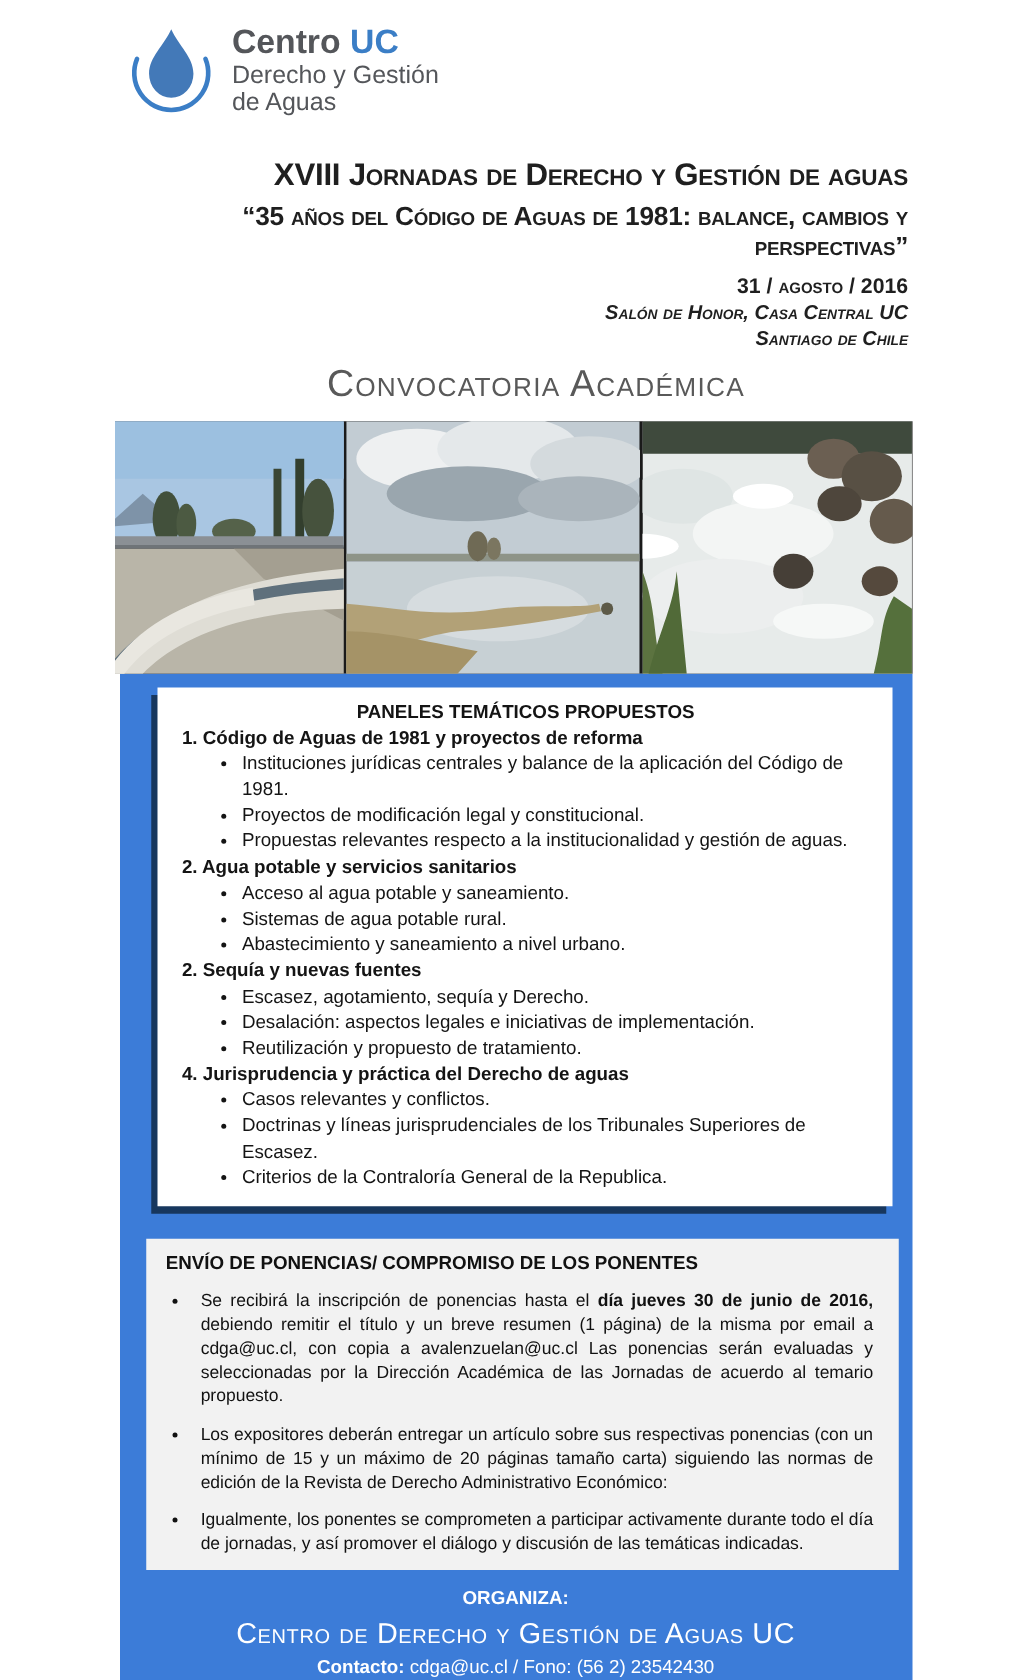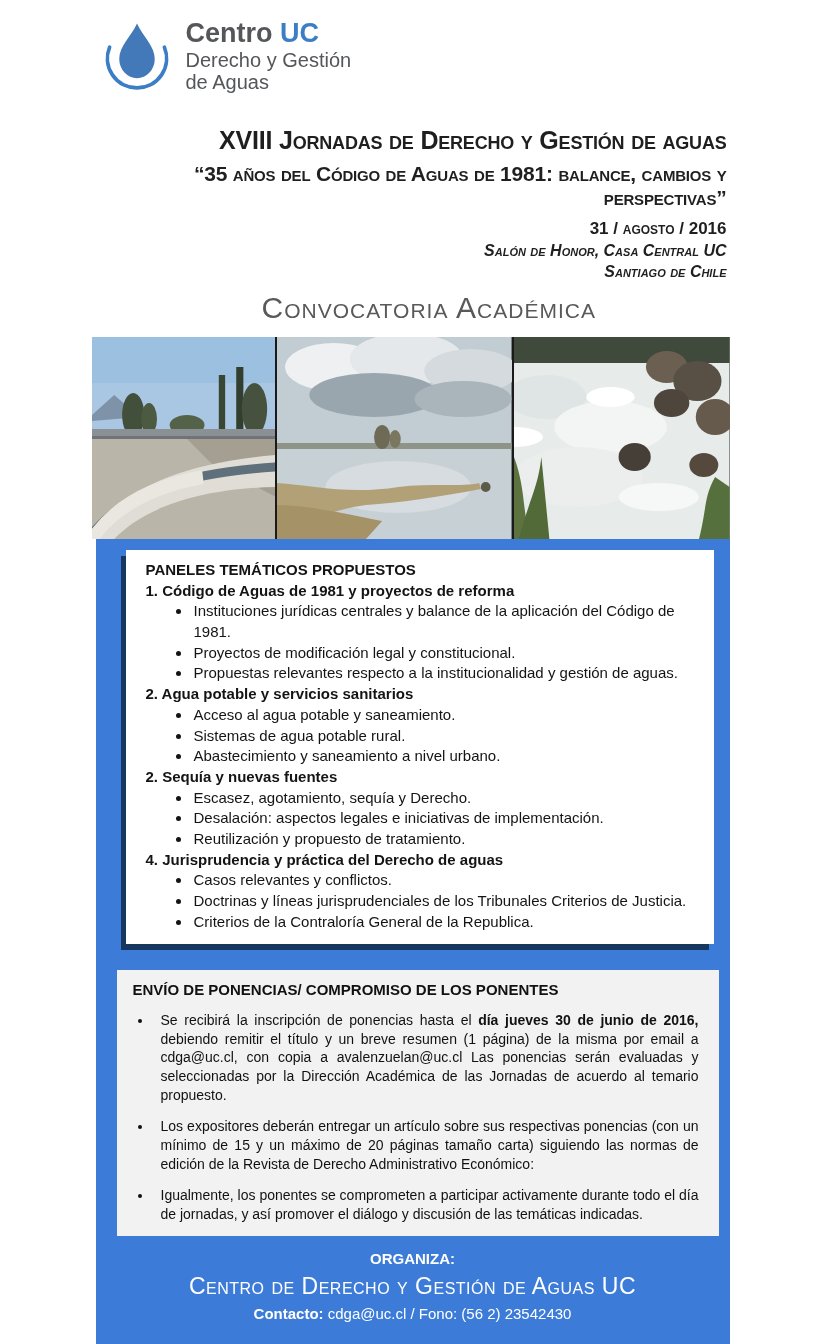--- a/index.html
+++ b/index.html
@@ -28,21 +28,21 @@
   .photos{display:flex;gap:2px;margin:12px 13px 0 18px;height:202px;background:#1a1a1a;}
   .photo{height:100%;}
   .photo svg{display:block;width:100%;height:100%;}
   .ph1{width:29%;} .ph2{width:37%;} .ph3{width:34%;}
 
   
   .blue-panel{margin:0 13px 0 22px;background:#3c7cd8;padding:11px 0 24px;}
 
   .white-box{margin:0 16px 0 30px;background:#ffffff;box-shadow:-5px 6px 0 #17375e;
              padding:10px 18px 12px 20px;color:#141414;font-size:15px;line-height:1.38;}
-  .wb-header{font-weight:bold;}
+  .wb-header{font-weight:bold;text-align:center;}
   .wb-sec-title{font-weight:bold;}
   ul.wb-list{margin:0 0 0 46px;padding:0;list-style:disc;}
   ul.wb-list li{padding-left:2px;}
 
   .gray-box{margin:26px 11px 0 21px;background:#f2f2f2;padding:10px 20px 12px 16px;
             color:#111;font-size:14px;line-height:1.35;}
   .gb-header{font-weight:bold;font-size:15px;margin-bottom:10px;}
   ul.gb-list{margin:0;padding:0 0 0 20px;list-style:disc;}
   ul.gb-list li{margin-bottom:12px;text-align:justify;padding-left:8px;}
   ul.gb-list li:last-child{margin-bottom:0;}
@@ -167,21 +167,21 @@
       <div class="wb-sec-title">2. Sequía y nuevas fuentes</div>
       <ul class="wb-list">
         <li>Escasez, agotamiento, sequía y Derecho.</li>
         <li>Desalación: aspectos legales e iniciativas de implementación.</li>
         <li>Reutilización y propuesto de tratamiento.</li>
       </ul>
 
       <div class="wb-sec-title">4. Jurisprudencia y práctica del Derecho de aguas</div>
       <ul class="wb-list">
         <li>Casos relevantes y conflictos.</li>
-        <li>Doctrinas y líneas jurisprudenciales de los Tribunales Criterios de Justicia.</li>
+        <li>Doctrinas y líneas jurisprudenciales de los Tribunales Superiores de Escasez.</li>
         <li>Criterios de la Contraloría General de la Republica.</li>
       </ul>
     </div>
 
     <div class="gray-box">
       <div class="gb-header">ENVÍO DE  PONENCIAS/ COMPROMISO DE LOS PONENTES</div>
       <ul class="gb-list">
         <li><span>Se recibirá la inscripción de ponencias hasta el </span><b>día jueves 30 de junio de 2016,</b><span> debiendo remitir el título y un breve resumen (1 página) de la misma por email a cdga@uc.cl, con copia a avalenzuelan@uc.cl Las ponencias serán evaluadas y seleccionadas por la Dirección Académica de las Jornadas de acuerdo al temario propuesto.</span></li>
         <li><span>Los expositores deberán entregar un artículo sobre sus respectivas ponencias (con un mínimo de 15 y un máximo de 20 páginas tamaño carta) siguiendo las normas de edición de la Revista de Derecho Administrativo Económico: </span><br></li>
         <li><span>Igualmente, los ponentes se comprometen a participar activamente durante todo el día de jornadas, y así promover el diálogo y discusión de las temáticas indicadas.</span></li>

